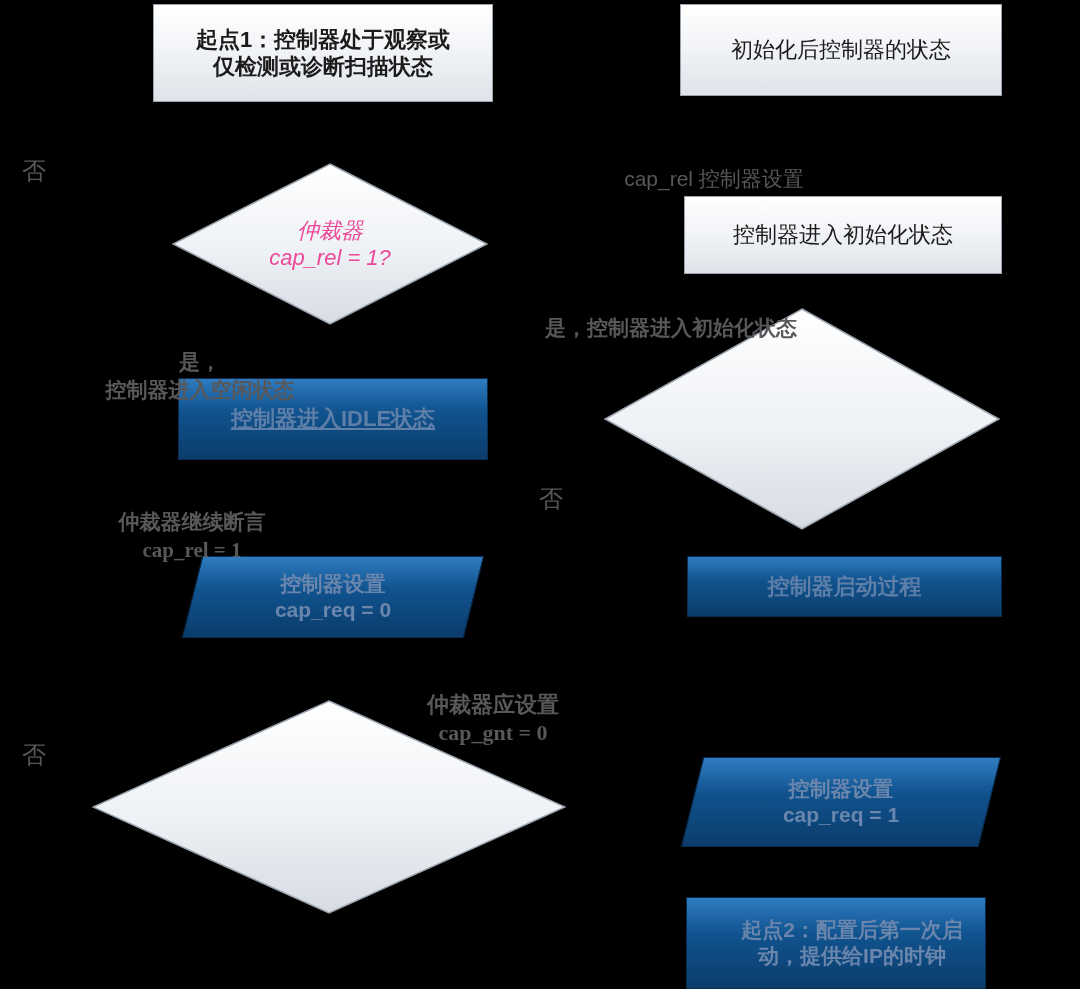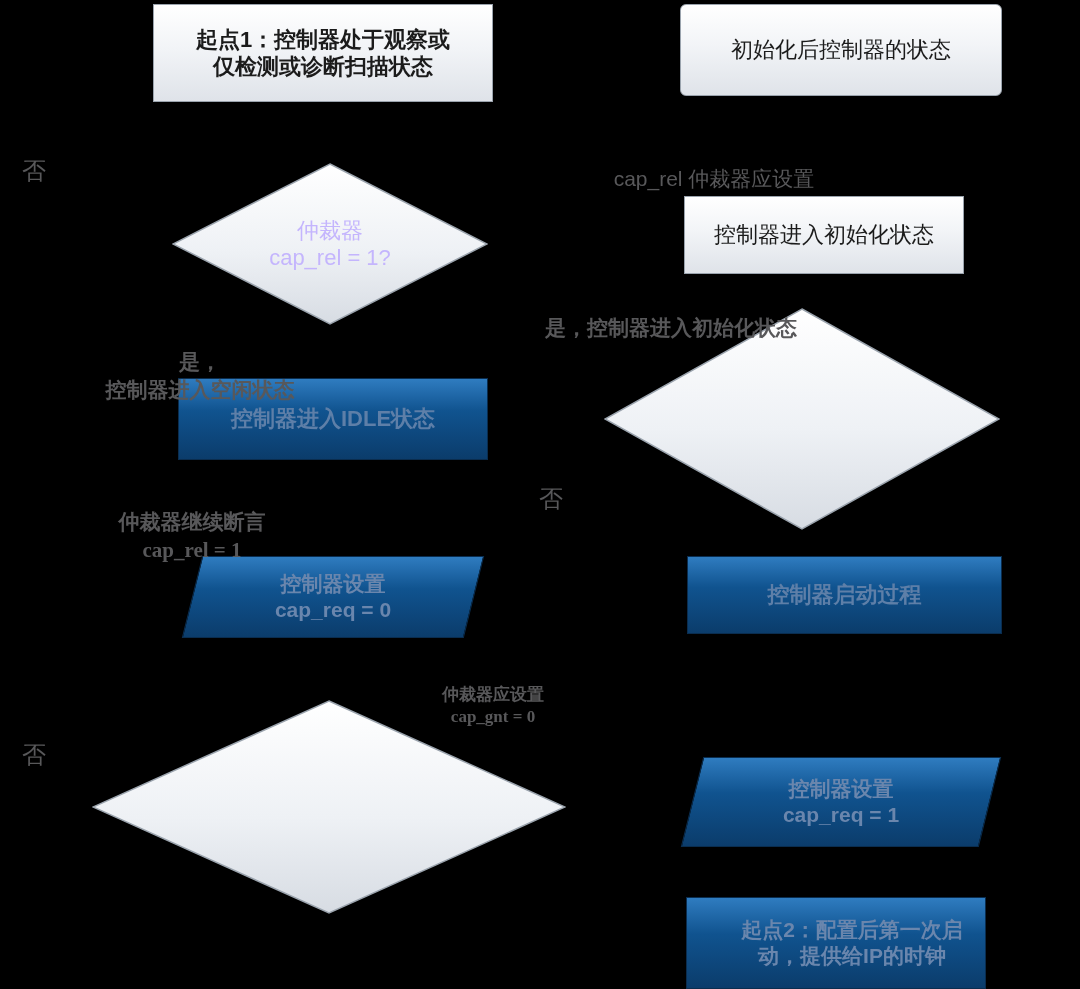--- a/index.html
+++ b/index.html
@@ -32,57 +32,57 @@
     background:linear-gradient(180deg,#2f7cc0 0%,#10538f 40%,#0b3c6b 100%);
     border:1px solid #0a2d4f;
     transform:skewX(-14deg);
     box-shadow:2px 3px 5px rgba(0,0,0,.6);
   }
   .para-blue .txt{transform:skewX(14deg);color:#6a86ad;font-weight:bold;}
 
   
   .diamond{filter:drop-shadow(2px 3px 4px rgba(0,0,0,.6));}
   .diamond svg{position:absolute;left:0;top:0;}
-  .diamond .txt{position:relative;z-index:2;color:#c4b5fd;}
+  .diamond .txt{position:relative;z-index:2;color:#ec4899;font-style:italic;}
 
   .label{position:absolute;color:#58585a;white-space:pre-line;text-align:center;line-height:1.3;}
   .label.b{font-weight:bold;font-family:Liberation Serif, serif;}
 </style>
 </head>
 <body>
 
 <div class="node rect-light" style="left:153px;top:4px;width:340px;height:98px;font-size:22px;font-weight:bold;">
   <span class="txt">起点1：控制器处于观察或
 仅检测或诊断扫描状态</span>
 </div>
 
-<div class="node rect-light" style="left:680px;top:4px;width:322px;height:92px;font-size:22px;border-radius:6px;">
+<div class="node rect-light" style="left:680px;top:4px;width:322px;height:92px;font-size:22px;">
   <span class="txt">初始化后控制器的状态</span>
 </div>
 
 <div class="node diamond" style="left:172px;top:163px;width:316px;height:162px;font-size:22px;">
   <svg width="316" height="162" viewBox="0 0 316 162">
     <defs>
         <linearGradient id="g1" x1="0" y1="0" x2="0" y2="1">
       <stop offset="0%" stop-color="#ffffff"></stop>
           <stop offset="55%" stop-color="#eef1f5"></stop>
           <stop offset="100%" stop-color="#d7dce3"></stop>
     </linearGradient>
       </defs>
     <polygon points="158,1 315,81 158,161 1,81" fill="url(#g1)" stroke="#9aa3ad" stroke-width="1.5"></polygon>
   </svg>
   <span class="txt">仲裁器
 cap_rel = 1?</span>
 </div>
 
-<div class="node rect-light" style="left:684px;top:196px;width:280px;height:78px;font-size:22px;">
+<div class="node rect-light" style="left:684px;top:196px;width:318px;height:78px;font-size:22px;">
   <span class="txt">控制器进入初始化状态</span>
 </div>
 
-<div class="node rect-blue" style="left:178px;top:378px;width:310px;height:82px;font-size:22px;">
+<div class="node rect-blue" style="left:178px;top:378px;width:310px;height:82px;font-size:22px;text-decoration:underline;">
   <span class="txt">控制器进入IDLE状态</span>
 </div>
 
 <div class="node diamond" style="left:604px;top:308px;width:396px;height:222px;font-size:22px;">
   <svg width="396" height="222" viewBox="0 0 396 222">
     <defs>
         <linearGradient id="g2" x1="0" y1="0" x2="0" y2="1">
       <stop offset="0%" stop-color="#ffffff"></stop>
           <stop offset="55%" stop-color="#eef1f5"></stop>
           <stop offset="100%" stop-color="#d7dce3"></stop>
@@ -90,21 +90,21 @@
       </defs>
     <polygon points="198,1 395,111 198,221 1,111" fill="url(#g2)" stroke="#9aa3ad" stroke-width="1.5"></polygon>
   </svg>
 </div>
 
 <div class="node para-blue" style="left:192px;top:556px;width:282px;height:82px;font-size:21px;">
   <span class="txt">控制器设置
 cap_req = 0</span>
 </div>
 
-<div class="node rect-blue" style="left:687px;top:556px;width:315px;height:78px;font-size:22px;">
+<div class="node rect-blue" style="left:687px;top:556px;width:315px;height:61px;font-size:22px;">
   <span class="txt">控制器启动过程</span>
 </div>
 
 <div class="node diamond" style="left:92px;top:700px;width:474px;height:214px;font-size:22px;">
   <svg width="474" height="214" viewBox="0 0 474 214">
     <defs>
         <linearGradient id="g3" x1="0" y1="0" x2="0" y2="1">
       <stop offset="0%" stop-color="#ffffff"></stop>
           <stop offset="55%" stop-color="#eef1f5"></stop>
           <stop offset="100%" stop-color="#d7dce3"></stop>
@@ -122,41 +122,41 @@
 <div class="node rect-blue lighttext" style="left:686px;top:897px;width:300px;height:92px;font-size:21px;">
   <span class="txt">起点2：配置后第一次启
 动，提供给IP的时钟</span>
 </div>
 
 <div class="label" style="left:14px;top:124px;width:40px;font-size:24px;">
   <span>否</span>
 </div>
 
 <div class="label" style="left:584px;top:138px;width:260px;font-size:21px;">
-  <span>cap_rel 仲裁器应设置</span>
+  <span>cap_rel 控制器设置</span>
 </div>
 
 <div class="label b" style="left:66px;top:322px;width:268px;font-size:21px;">
   <span>是，
 控制器进入空闲状态</span>
 </div>
 
 <div class="label b" style="left:506px;top:288px;width:330px;font-size:21px;">
   <span>是，控制器进入初始化状态</span>
 </div>
 
 <div class="label" style="left:531px;top:452px;width:40px;font-size:24px;">
   <span>否</span>
 </div>
 
 <div class="label b" style="left:72px;top:482px;width:240px;font-size:21px;">
   <span>仲裁器继续断言
 cap_rel = 1</span>
 </div>
 
-<div class="label b" style="left:376px;top:662px;width:234px;font-size:17px;">
+<div class="label b" style="left:376px;top:662px;width:234px;font-size:22px;">
   <span>仲裁器应设置
 cap_gnt = 0</span>
 </div>
 
 <div class="label" style="left:14px;top:708px;width:40px;font-size:24px;">
   <span>否</span>
 </div>
 
 </body></html>

